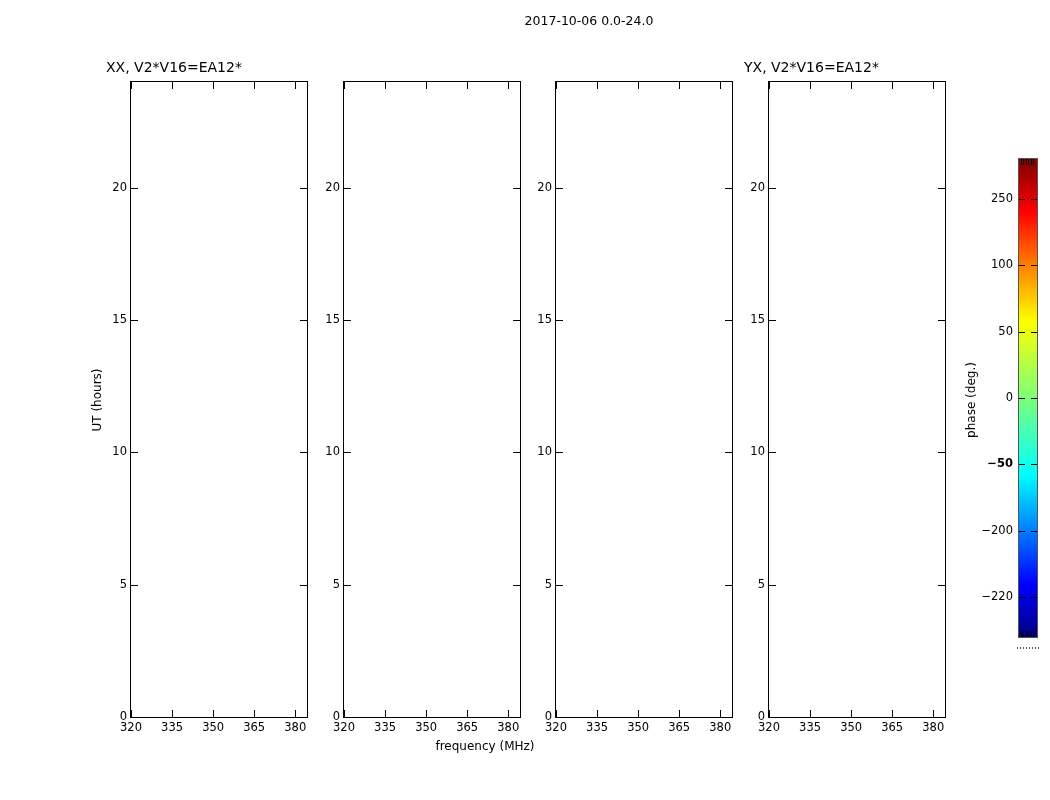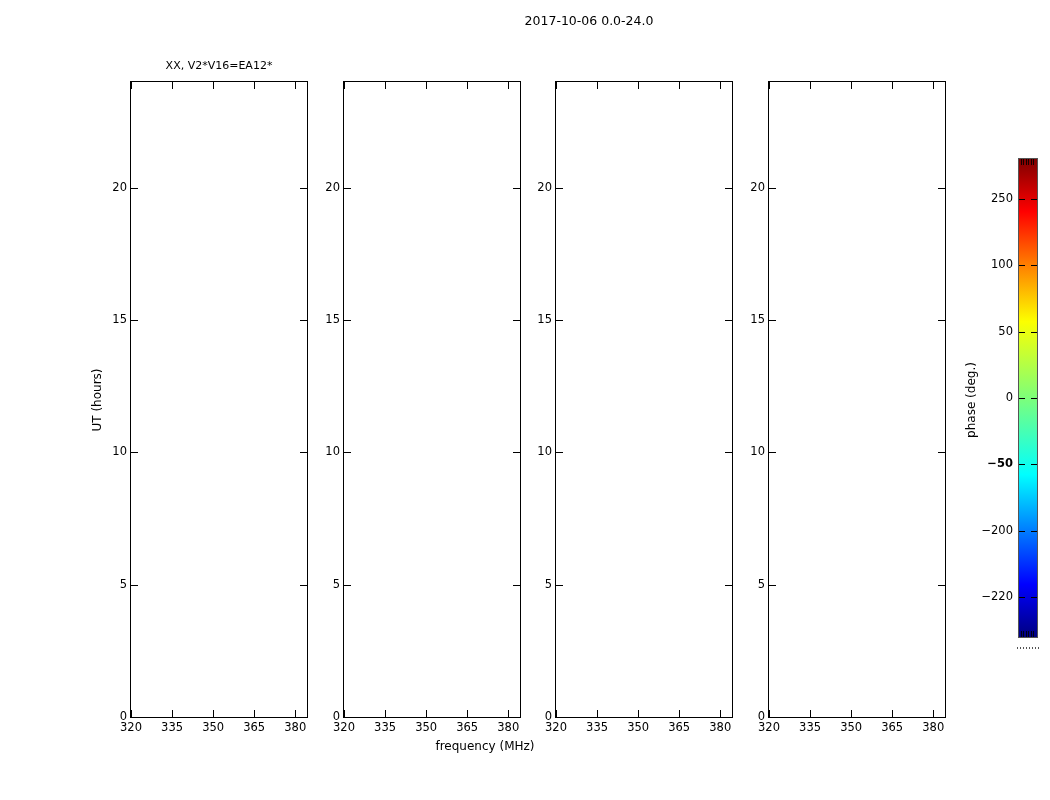--- a/index.html
+++ b/index.html
@@ -14,21 +14,21 @@
   .fig-title{
     position:absolute;top:13px;left:489px;width:200px;
     text-align:center;font-size:12.5px;white-space:nowrap;
   }
   .subplot{
     position:absolute;top:81px;width:178px;height:637px;
     border:1px solid #000;box-sizing:border-box;background:#fff;
   }
   .sp-title{
     position:absolute;top:-23px;left:-25px;right:-25px;
-    text-align:center;font-size:11px;white-space:nowrap;
+    text-align:left;font-size:14px;white-space:nowrap;
   }
   .tick{position:absolute;background:#000;}
   .xticklab{
     position:absolute;transform:translate(-50%,0);
     font-size:11.5px;white-space:nowrap;line-height:1;
   }
   .yticklab{
     position:absolute;transform:translate(-100%,-50%);
     font-size:11.5px;white-space:nowrap;line-height:1;
   }
@@ -166,20 +166,21 @@
       <div class="tick" style="top: 58.3333%; right: 0px; width: 7px; height: 1px;"></div>
       <div class="yticklab" style="top: 58.3333%; left: -4px;">10</div>
       <div class="tick" style="top: 37.5%; left: 0px; width: 7px; height: 1px;"></div>
       <div class="tick" style="top: 37.5%; right: 0px; width: 7px; height: 1px;"></div>
       <div class="yticklab" style="top: 37.5%; left: -4px;">15</div>
       <div class="tick" style="top: 16.6667%; left: 0px; width: 7px; height: 1px;"></div>
       <div class="tick" style="top: 16.6667%; right: 0px; width: 7px; height: 1px;"></div>
       <div class="yticklab" style="top: 16.6667%; left: -4px;">20</div>
     </div>
   <div class="subplot" style="left:768px">
+    <div class="sp-title">YX, V2*V16=EA12*</div>
   <div class="tick" style="left: 0%; bottom: 0px; width: 1px; height: 7px;"></div>
       <div class="tick" style="left: 0%; top: 0px; width: 1px; height: 7px;"></div>
       <div class="xticklab" style="left: 0%; top: calc(100% + 5px);">320</div>
       <div class="tick" style="left: 23.3281%; bottom: 0px; width: 1px; height: 7px;"></div>
       <div class="tick" style="left: 23.3281%; top: 0px; width: 1px; height: 7px;"></div>
       <div class="xticklab" style="left: 23.3281%; top: calc(100% + 5px);">335</div>
       <div class="tick" style="left: 46.6563%; bottom: 0px; width: 1px; height: 7px;"></div>
       <div class="tick" style="left: 46.6563%; top: 0px; width: 1px; height: 7px;"></div>
       <div class="xticklab" style="left: 46.6563%; top: calc(100% + 5px);">350</div>
       <div class="tick" style="left: 69.9844%; bottom: 0px; width: 1px; height: 7px;"></div>

